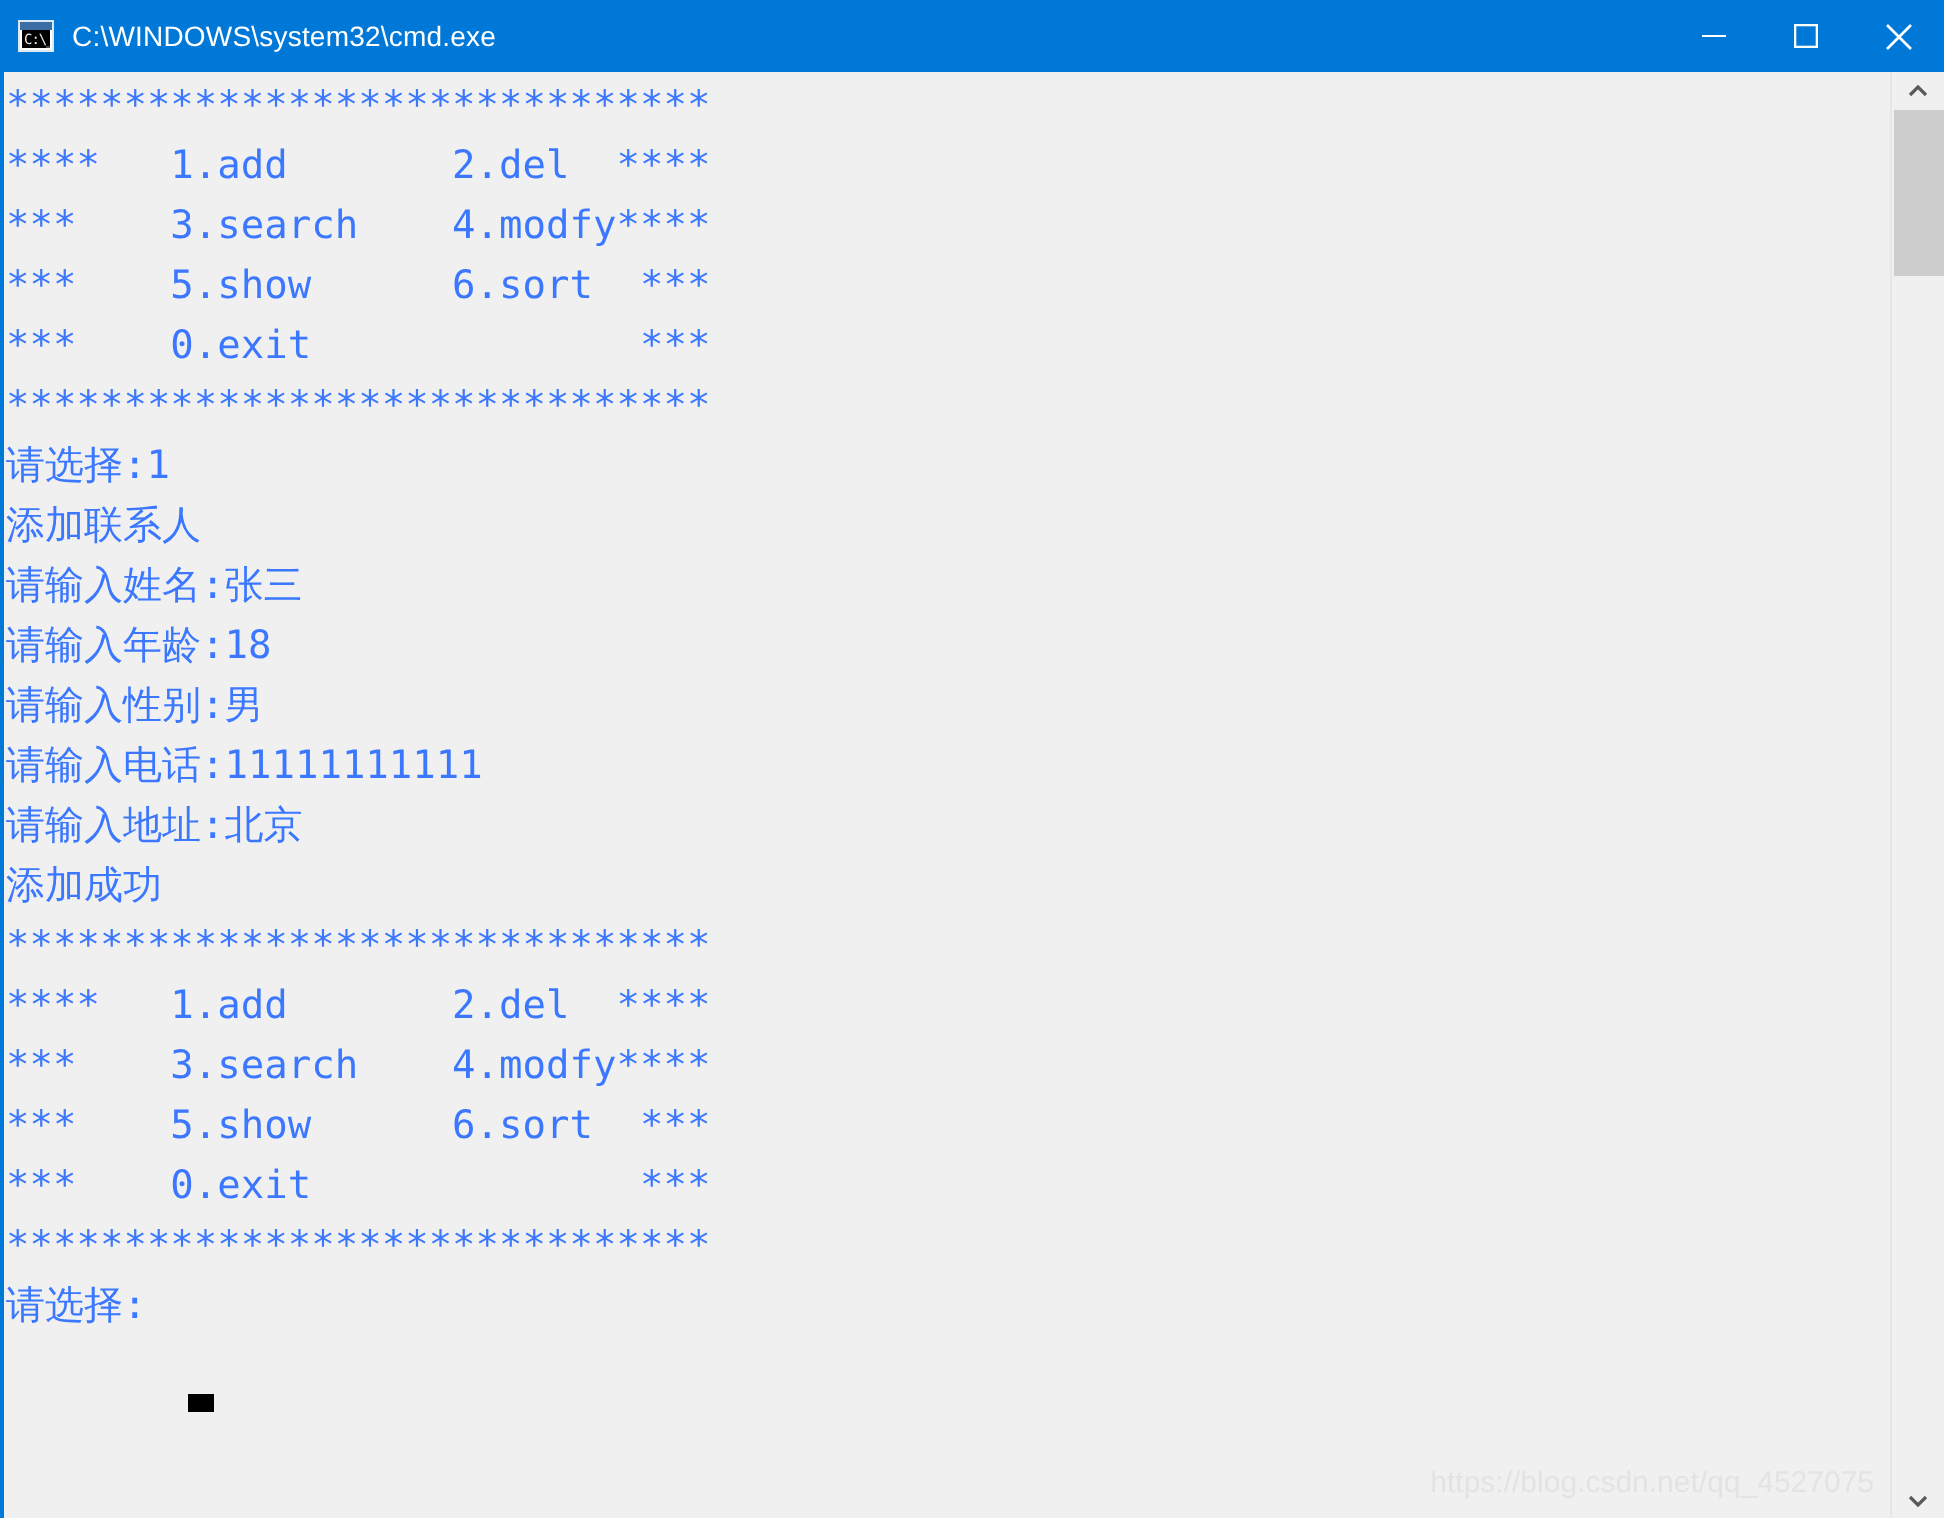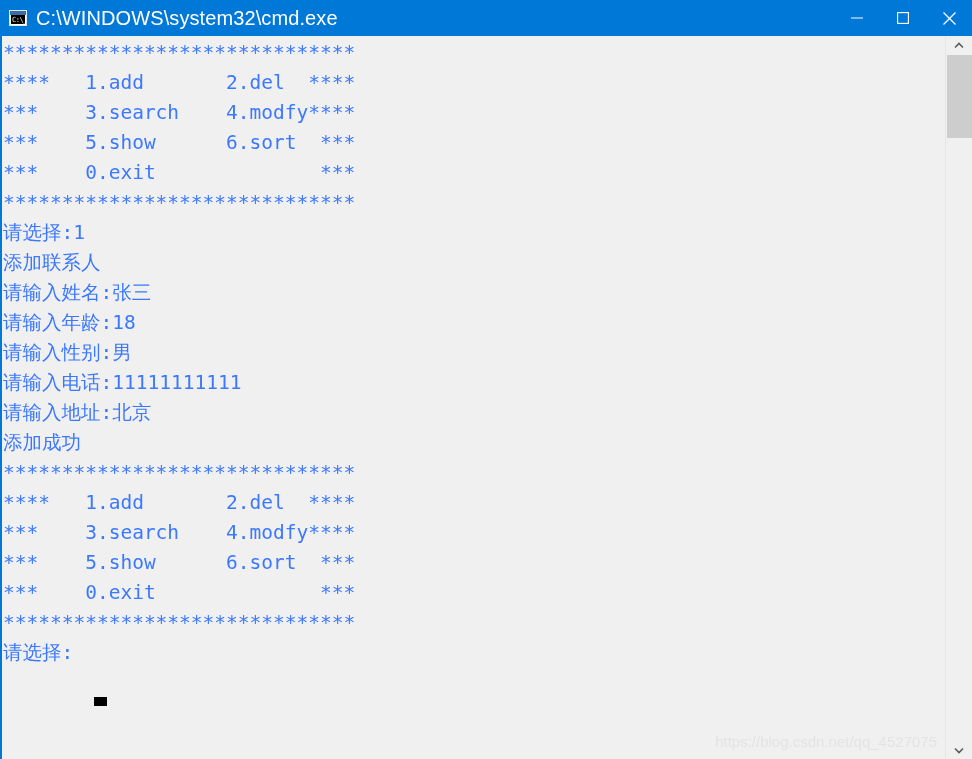--- a/index.html
+++ b/index.html
@@ -61,21 +61,21 @@
     font-family: "DejaVu Sans Mono", monospace;
     font-size: 7px;
     line-height: 10px;
     letter-spacing: -0.5px;
     padding-left: 1px;
     box-sizing: border-box;
     overflow: hidden;
   }
   #title-text {
     color: #ffffff;
-    font-size: 20px;
+    font-size: 14px;
     font-family: "Liberation Sans", sans-serif;
     letter-spacing: 0.1px;
     white-space: nowrap;
   }
   #window-controls {
     position: absolute;
     right: 0;
     top: 0;
     height: 36px;
     display: flex;

